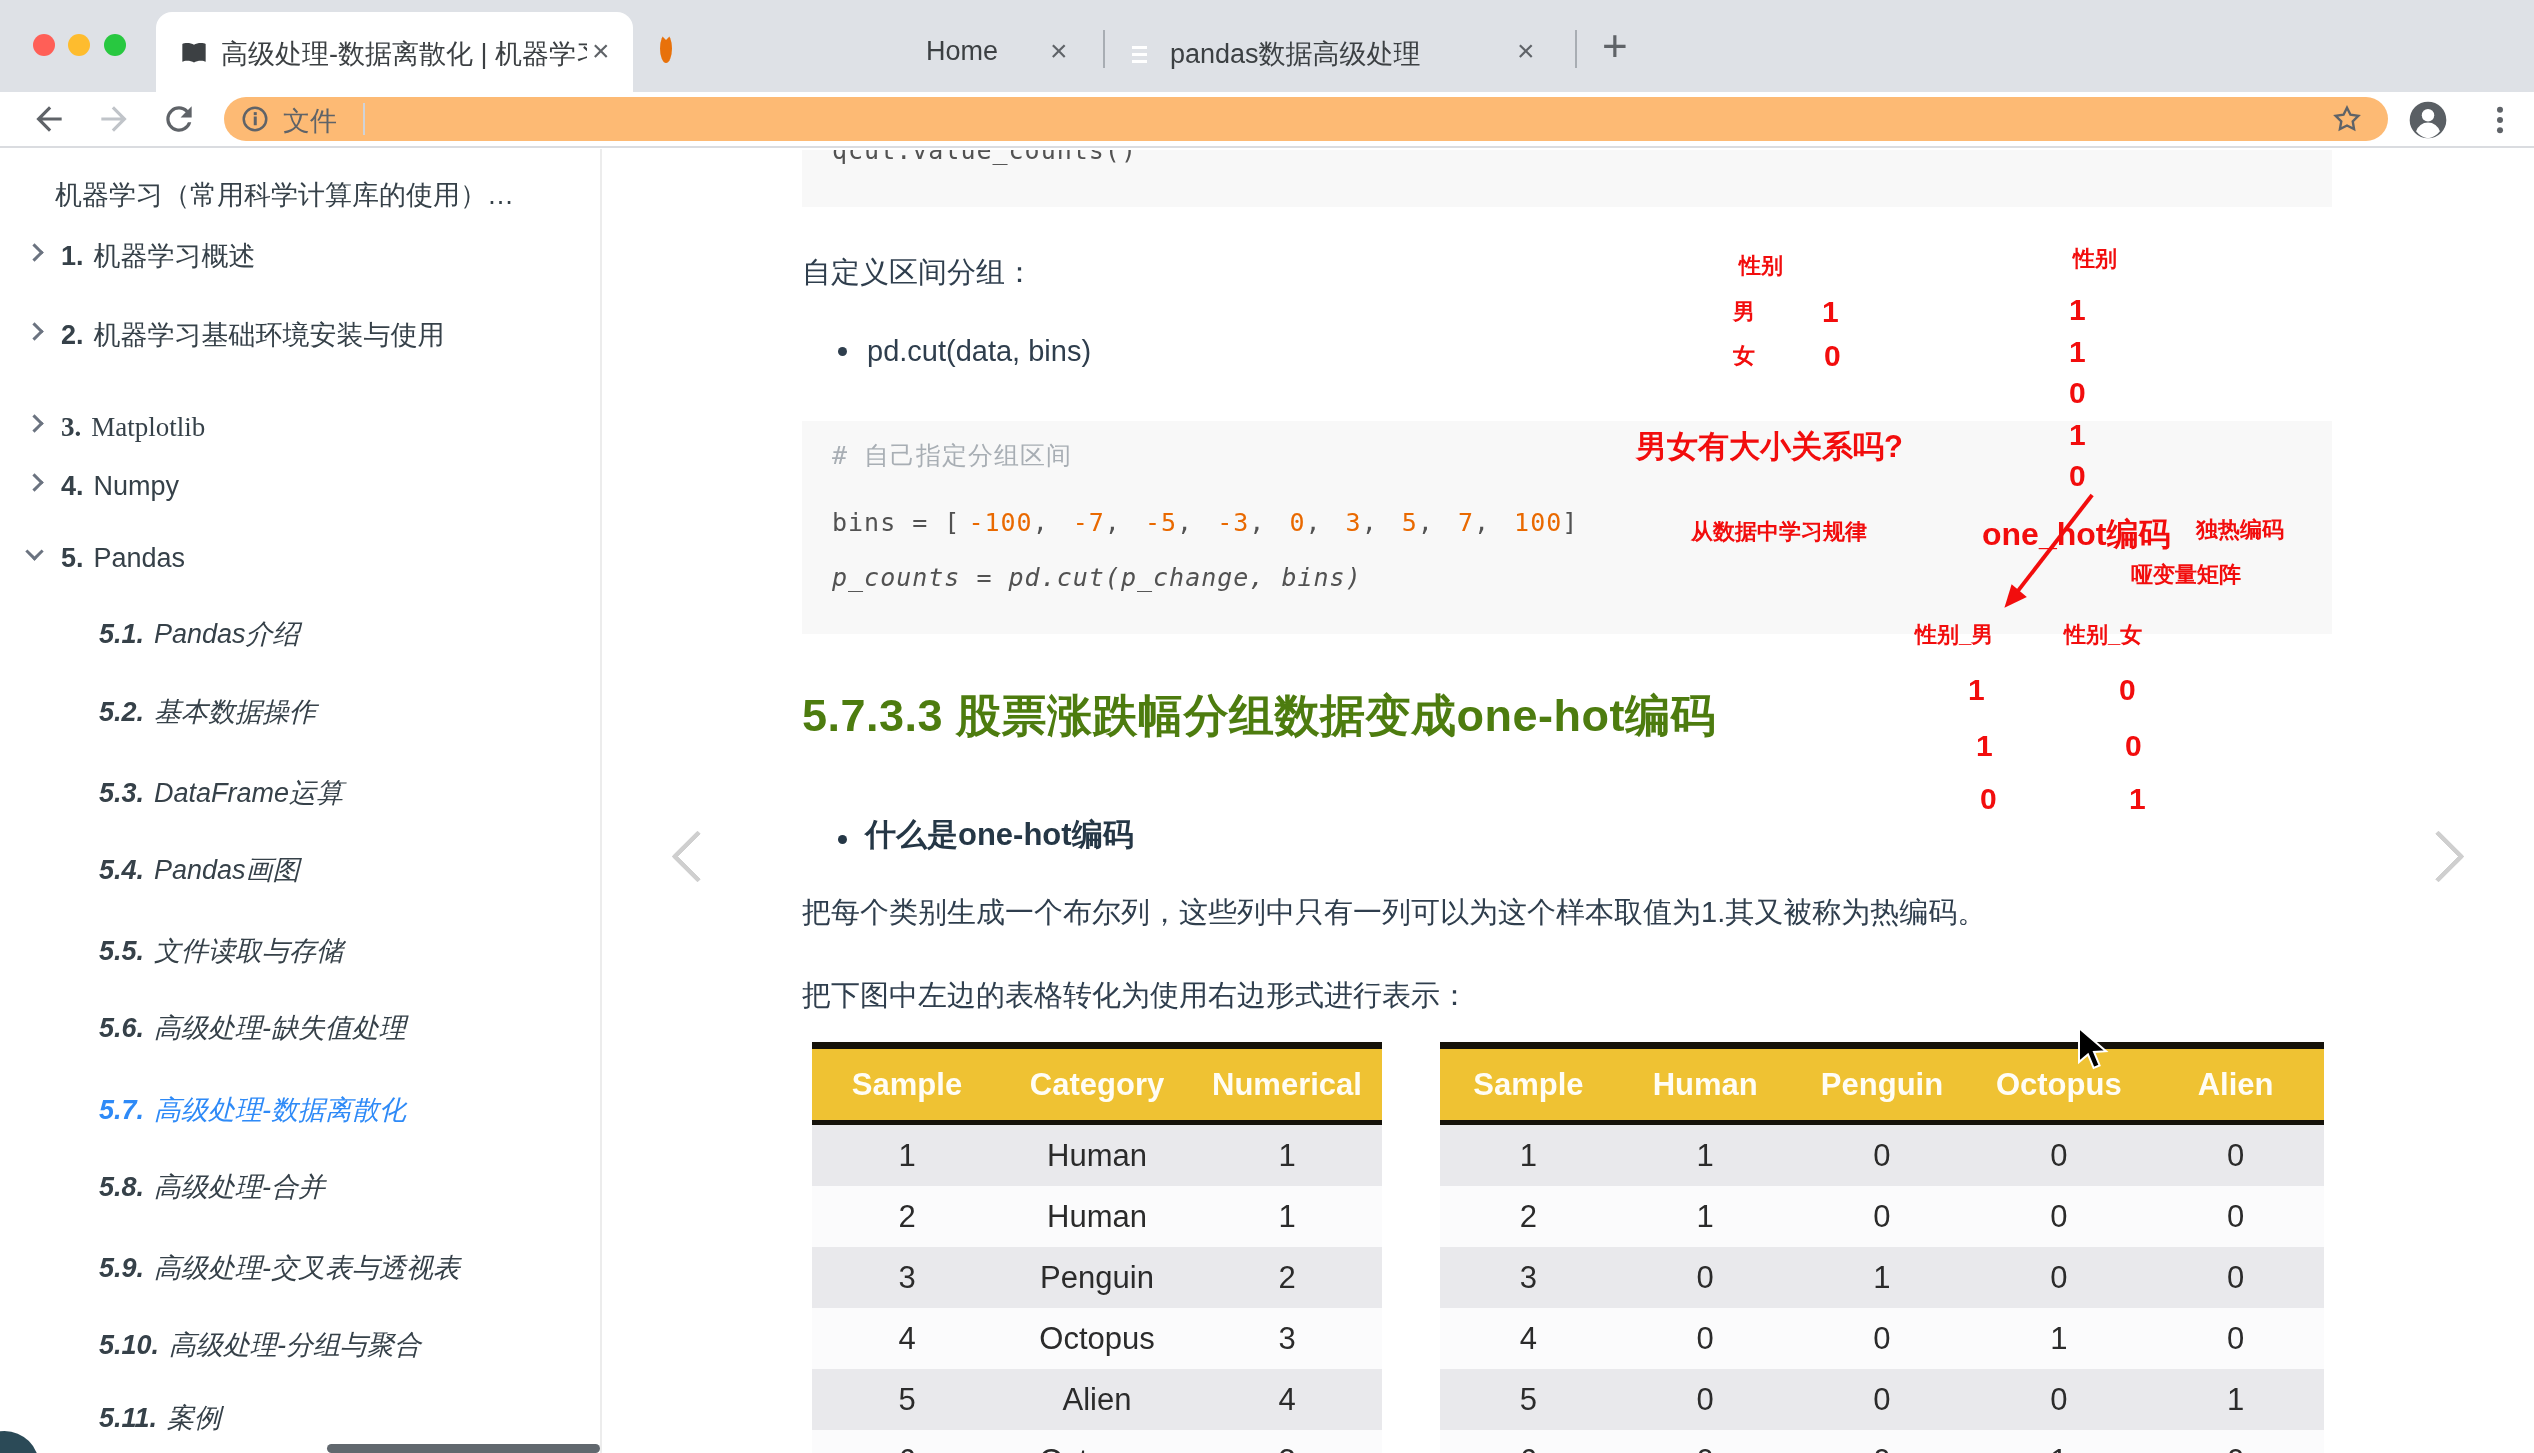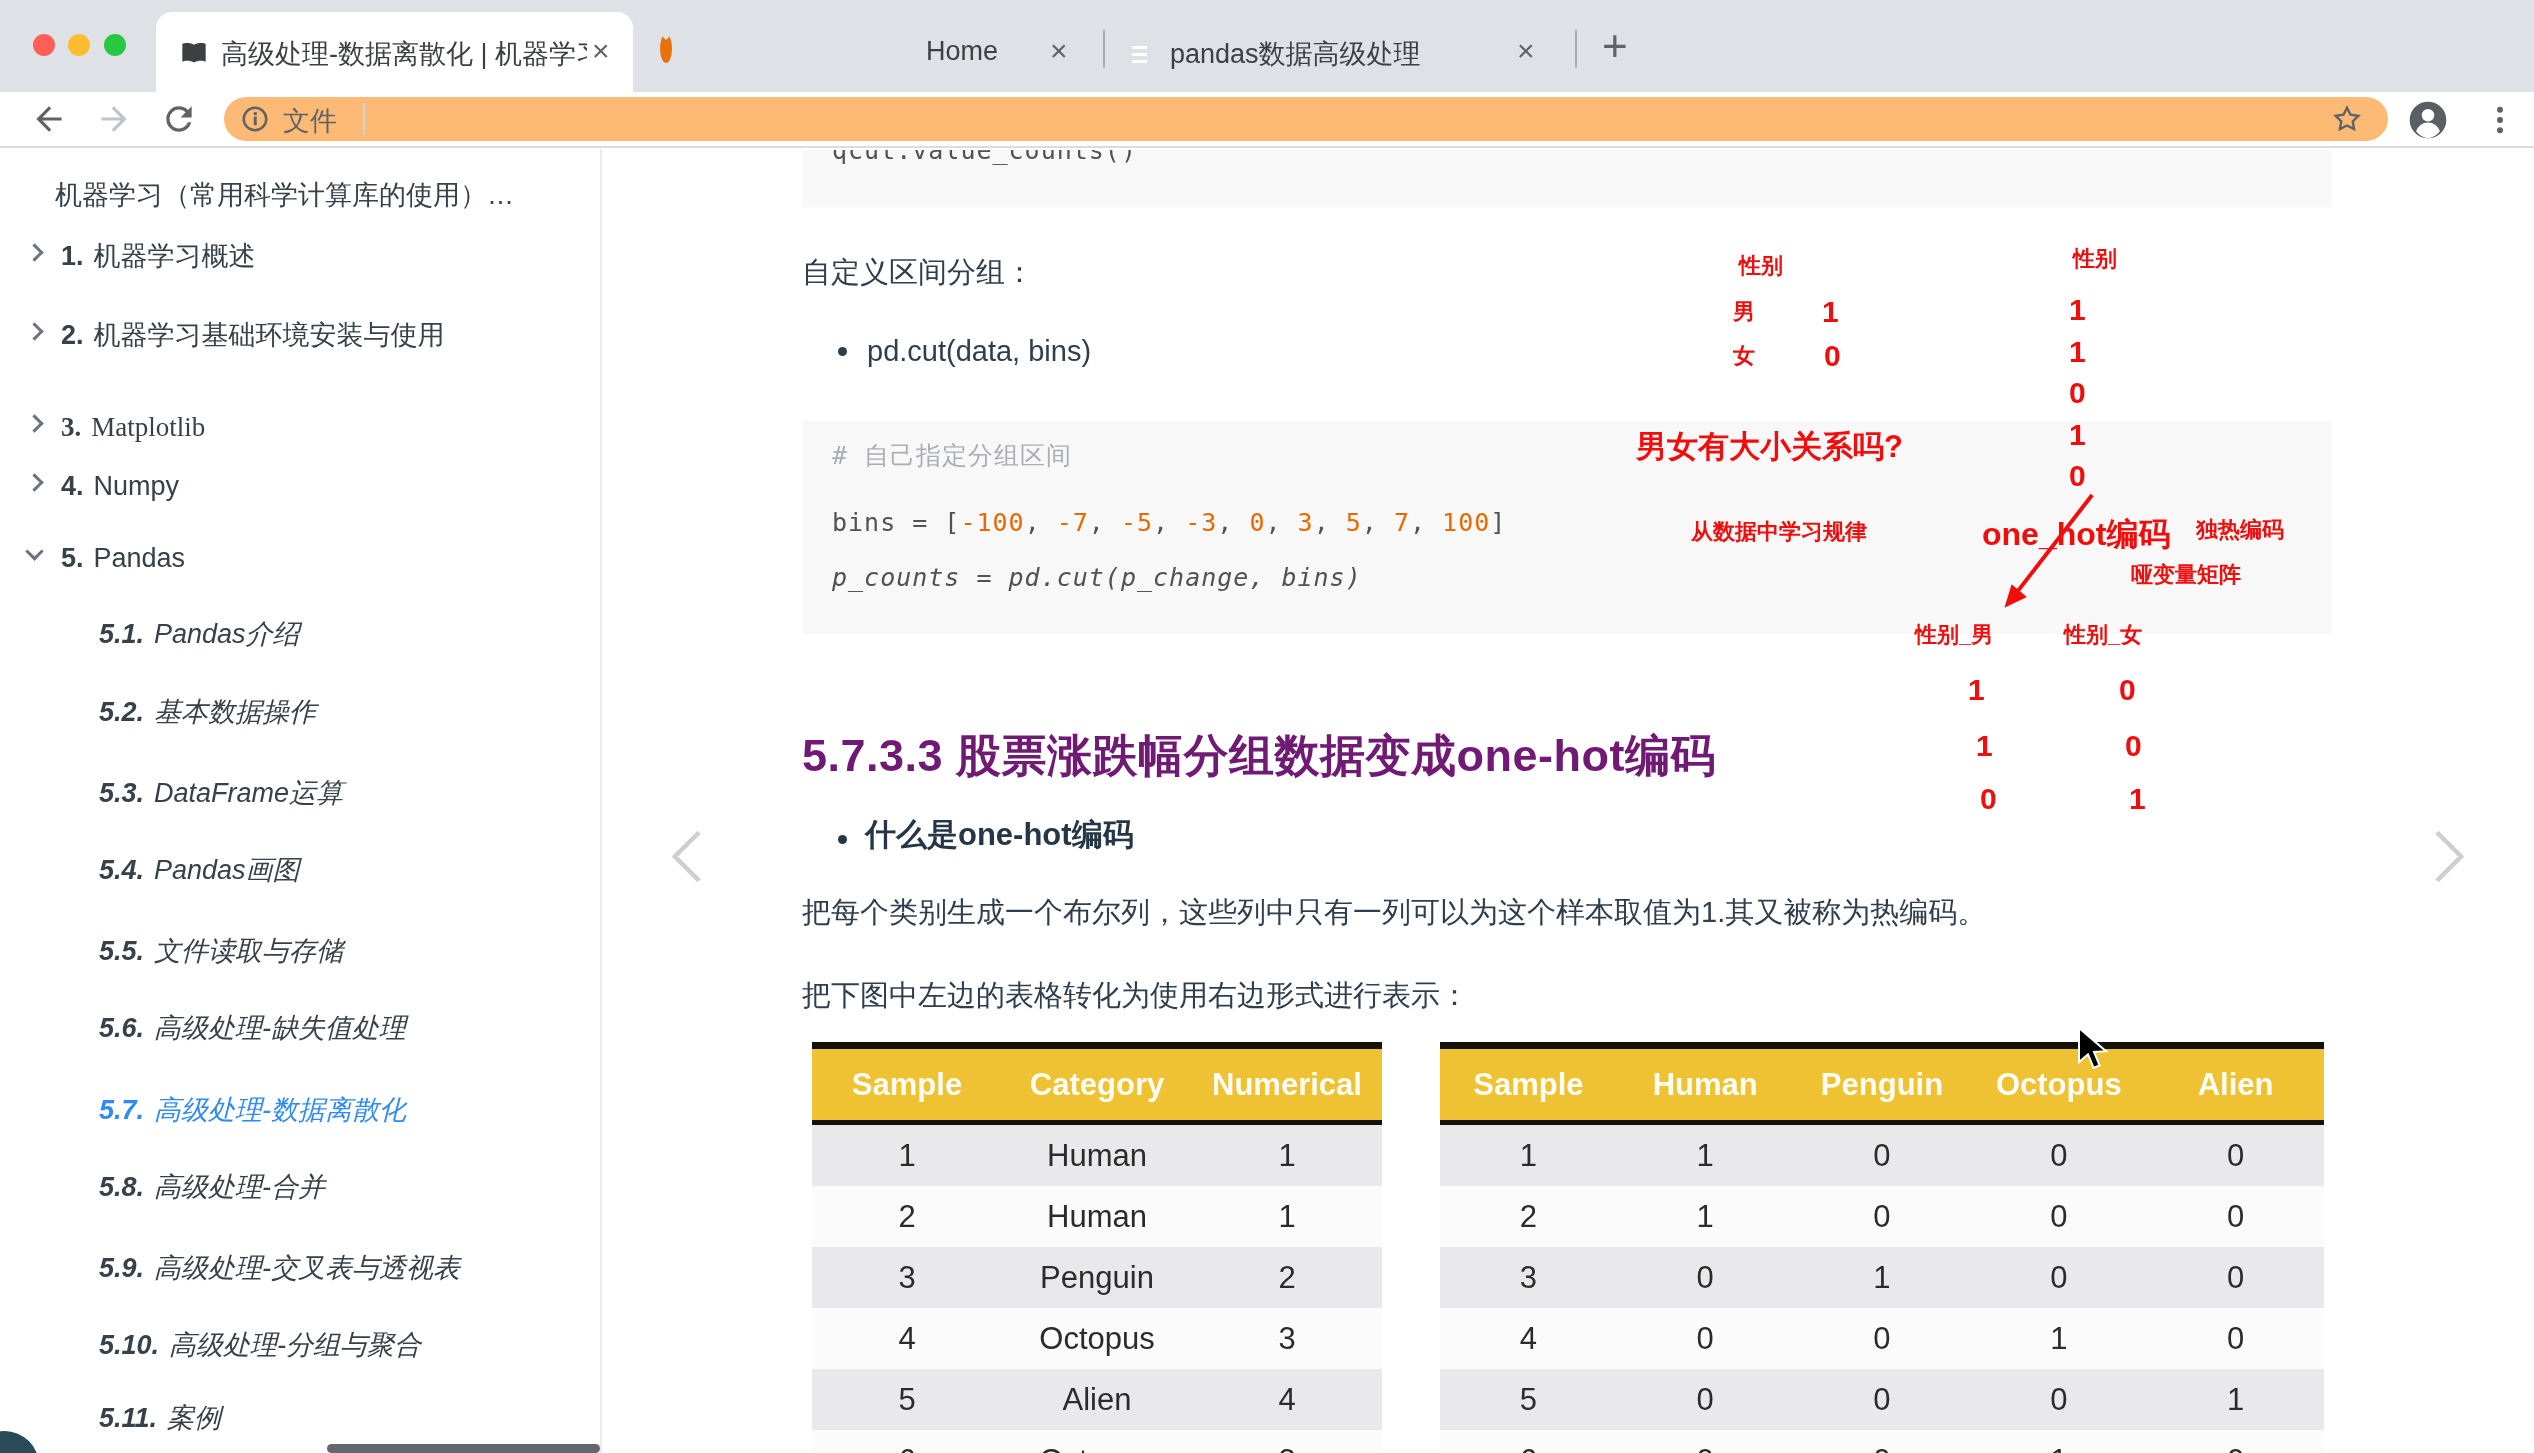--- a/index.html
+++ b/index.html
@@ -39,24 +39,24 @@
   .side-sub.active{color:#2e8af7;}
   #corner-blob{left:-30px;top:1282px;width:69px;height:69px;border-radius:50%;background:#2b4a57;}
   #side-hscroll{left:327px;top:1295px;width:273px;height:9px;border-radius:5px;background:#454d55;opacity:.85;}
 
   
   .codeblock{background:#f8f8f8;font-family:"DejaVu Sans Mono","Liberation Mono",monospace;color:#525252;font-size:25px;}
   #code1{left:802px;top:150px;width:1530px;height:57px;overflow:hidden;}
   #code1 .line{position:absolute;left:30px;top:-14px;letter-spacing:1px;}
   #code2{left:802px;top:421px;width:1530px;height:213px;}
   #code2 .cline{position:absolute;left:30px;letter-spacing:1px;white-space:pre;}
-  .tok-num{color:#e96900;}
+  .tok-num{color:#e96900;margin-left:8px;}
   .para{font-size:29px;color:#2f3e4d;}
   .bullet-dot{width:9px;height:9px;border-radius:50%;background:#2f3e4d;}
-  #heading{left:802px;top:686px;font-size:45px;font-weight:bold;color:#701a75;letter-spacing:0.5px;margin-top:40px;}
+  #heading{left:802px;top:686px;font-size:45px;font-weight:bold;color:#4d7c0f;letter-spacing:0.5px;}
   #what-bullet{left:865px;top:814px;font-size:31px;font-weight:bold;color:#253746;}
 
   
   .caro{width:32px;height:32px;border-left:5px solid #cfcfcf;border-bottom:5px solid #cfcfcf;border-radius:2px;}
   #caro-prev{left:679px;top:838px;transform:rotate(45deg);}
   #caro-next{left:2420px;top:838px;transform:rotate(225deg);}
 
   
   .anno{position:absolute;color:#f20d0d;font-size:22px;font-weight:700;white-space:nowrap;z-index:5;}
   .anno.big{font-size:31px;}

